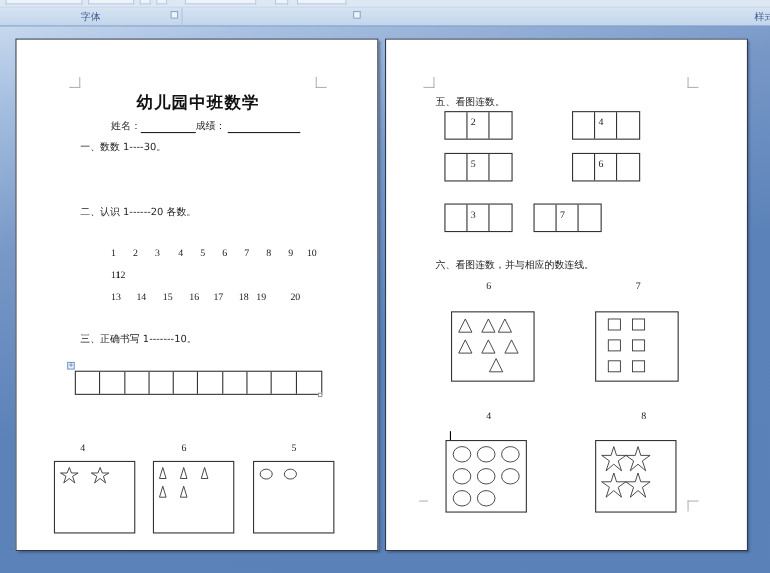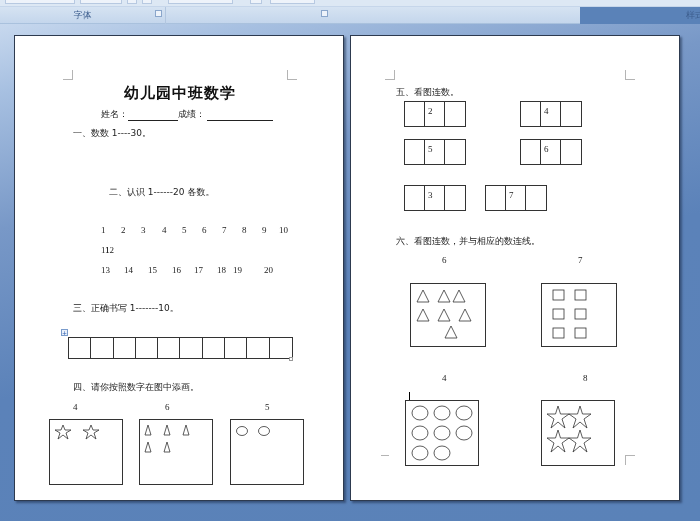--- a/index.html
+++ b/index.html
@@ -4,21 +4,21 @@
 <style>
   * { box-sizing: border-box; margin: 0; padding: 0; }
   html, body { width: 700px; height: 521px; overflow: hidden; }
   body {
     position: relative;
     font-family: "DejaVu Sans", "Liberation Sans", sans-serif;
     background: #5a82b8;
   }
   
   .ribbon {
-    position: absolute; left: 0; top: 0; width: 580px; height: 24px;
+    position: absolute; left: 0; top: 0; width: 700px; height: 24px;
     background: linear-gradient(#dfe9f5 0%, #d3e1f1 40%, #c4d6ec 100%);
     border-bottom: 1px solid #a9c1dd;
   }
   .ribbon-top {
     position: absolute; left: 0; top: 0; width: 700px; height: 7px;
     background: #dde8f4;
     border-bottom: 1px solid #c6d6ea;
   }
   .ribbon-ctrl {
     position: absolute; top: 0; height: 4px; background: #eef3fa;
@@ -101,21 +101,21 @@
   <div class="crop" style="left:272px;top:34px;border-width:0 0 1px 1px;"></div>
 
   <div class="abs title serif" style="left:0;width:330px;text-align:center;top:48px;">幼儿园中班数学</div>
 
   <div class="abs txt" style="left:86px;top:72px;">
     <span>姓名：</span><span class="uline" style="width:50px;"></span><span>成绩：</span><span class="uline" style="width:66px;margin-left:2px;"></span>
   </div>
 
   <div class="abs txt" style="left:58px;top:91px;">一、数数 1----30。</div>
 
-  <div class="abs txt" style="left:58px;top:150px;margin-left:36px;">二、认识 1------20 各数。</div>
+  <div class="abs txt" style="left:58px;top:150px;">二、认识 1------20 各数。</div>
 
   <div class="abs" style="left:86px;top:189px;">
     <span class="abs num" style="left:0px;">1</span>
     <span class="abs num" style="left:20px;">2</span>
     <span class="abs num" style="left:40px;">3</span>
     <span class="abs num" style="left:61px;">4</span>
     <span class="abs num" style="left:81px;">5</span>
     <span class="abs num" style="left:101px;">6</span>
     <span class="abs num" style="left:121px;">7</span>
     <span class="abs num" style="left:141px;">8</span>
@@ -147,21 +147,20 @@
     <div class="cell"></div>
     <div class="cell"></div>
     <div class="cell"></div>
     <div class="cell"></div>
     <div class="cell"></div>
     <div class="cell"></div>
     <div class="cell"></div>
   </div>
   <div class="resize-handle" style="left:274px;top:321px;"></div>
 
-  <div class="abs txt" style="left:58px;top:345px;">四、请你按照数字在图中添画。</div>
 
   <div class="abs num" style="left:58px;top:366px;">4</div>
   <div class="abs num" style="left:150px;top:366px;">6</div>
   <div class="abs num" style="left:250px;top:366px;">5</div>
 
   <div class="box" style="left:34px;top:383px;width:74px;height:66px;">
     <svg class="shape-svg" style="left:4px;top:4px;" width="60" height="16">
       <polygon points="9,1 11,6 17,6 12,9 14,15 9,11 4,15 6,9 1,6 7,6" fill="none" stroke="#333" stroke-width="0.8"></polygon>
       <polygon points="37,1 39,6 45,6 40,9 42,15 37,11 32,15 34,9 29,6 35,6" fill="none" stroke="#333" stroke-width="0.8"></polygon>
     </svg>

